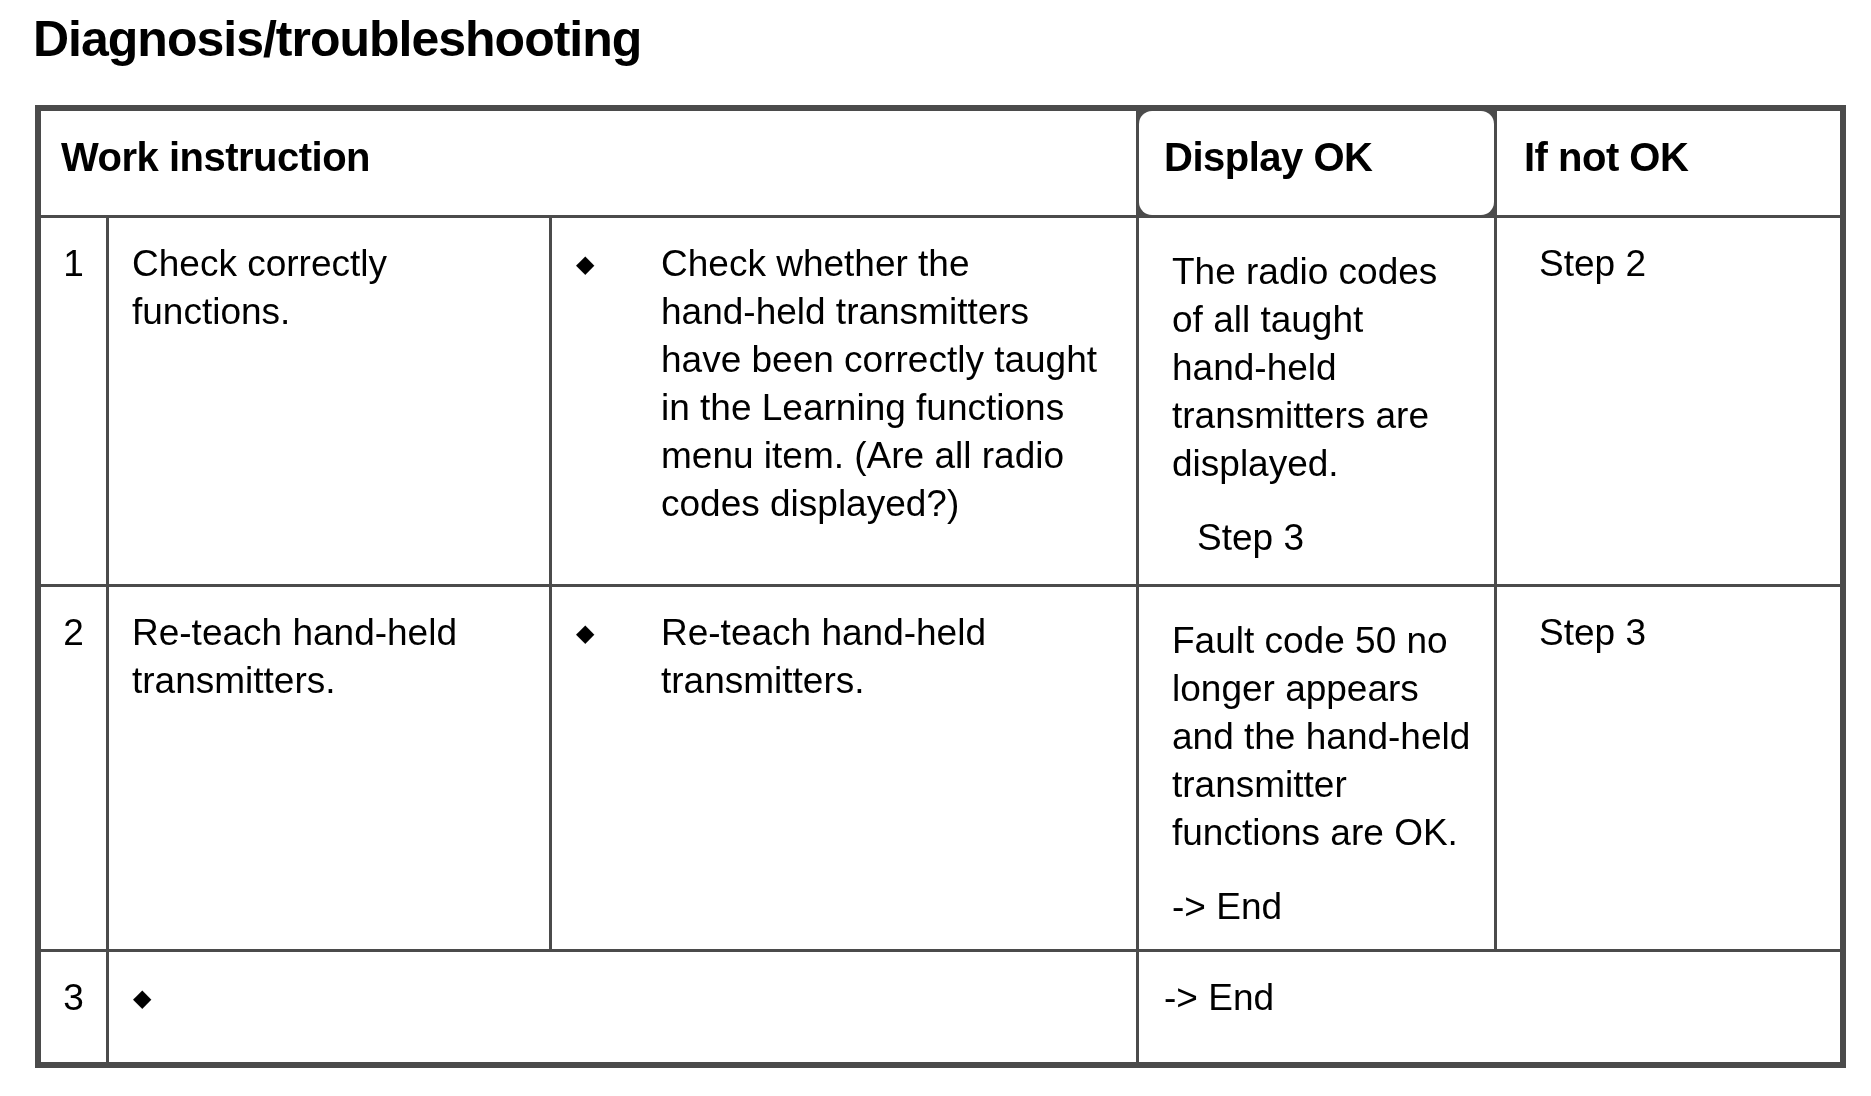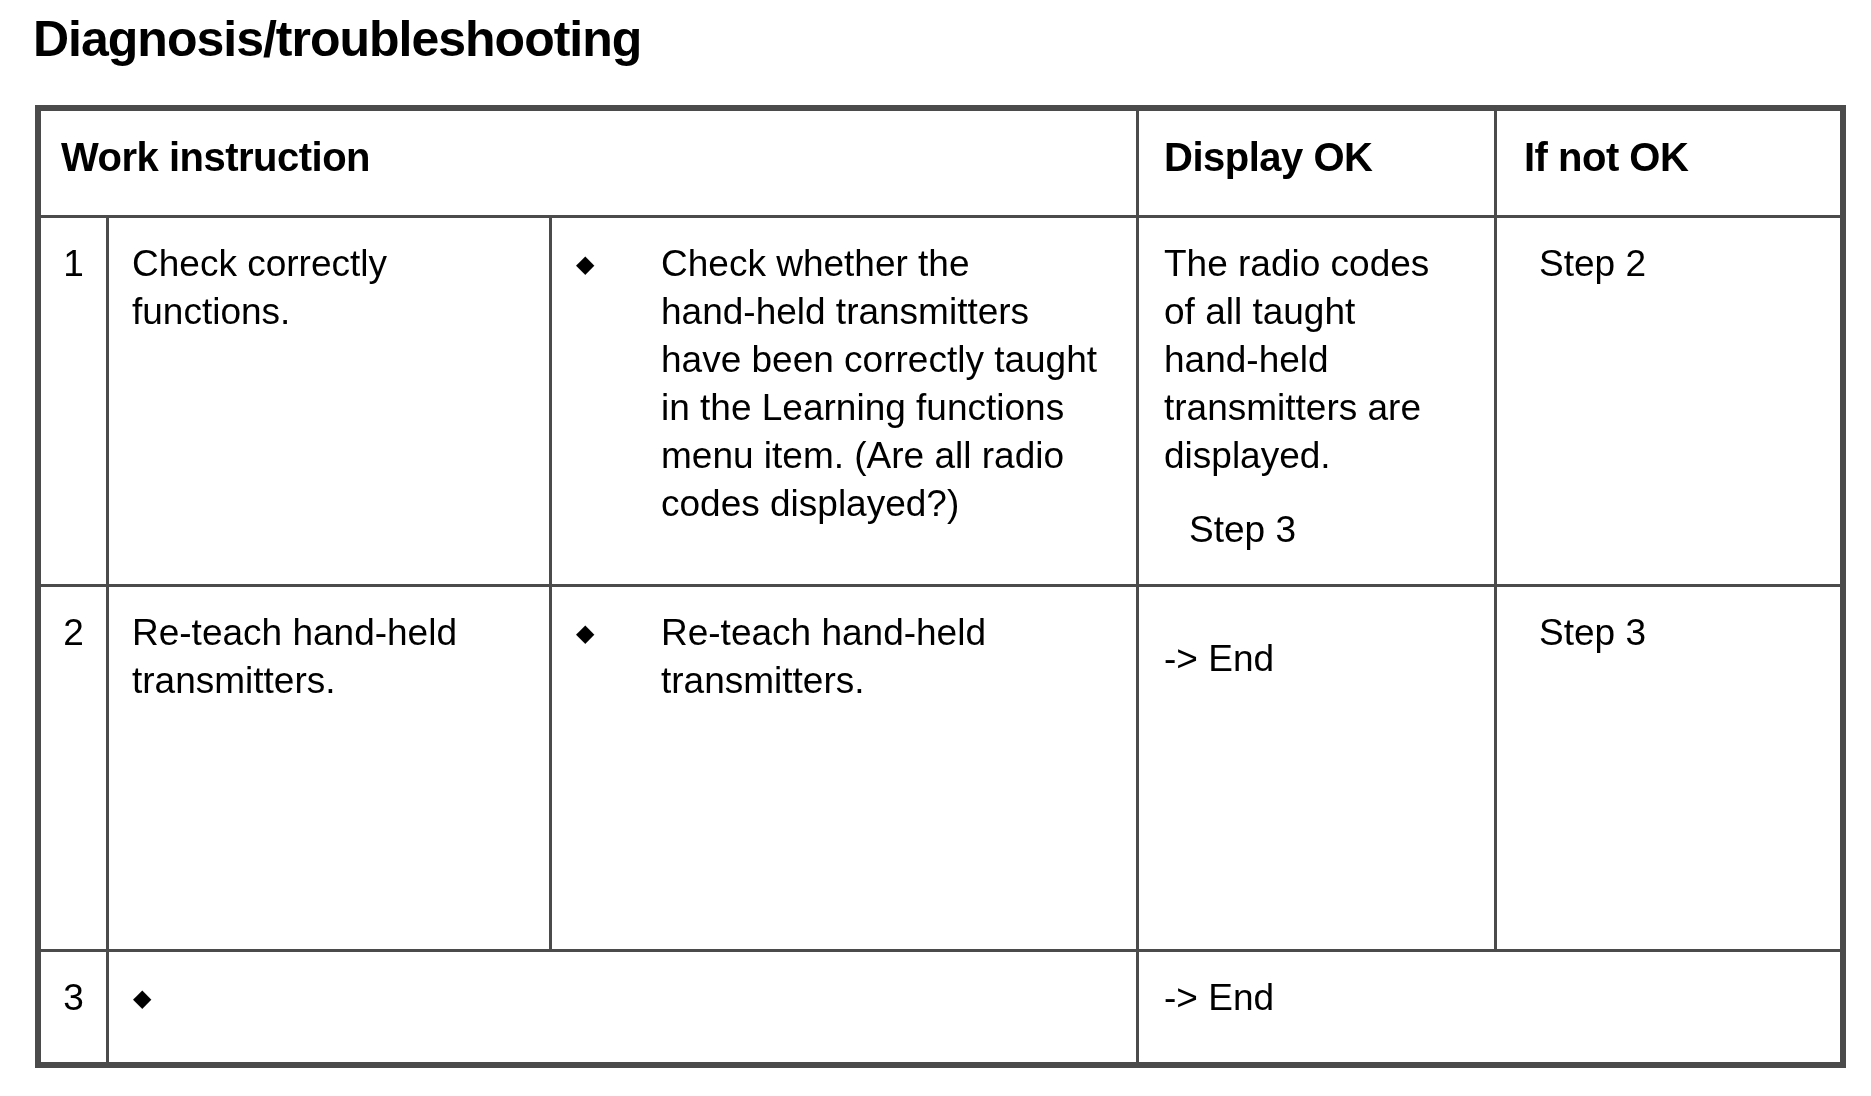--- a/index.html
+++ b/index.html
@@ -24,33 +24,33 @@
     gap:3px;
   }
   .cell{
     background:#ffffff;box-sizing:border-box;
     font-size:37px;line-height:48px;overflow:hidden;
   }
   .hdr{
     font-weight:bold;font-size:40px;letter-spacing:-0.5px;
     padding:22px 8px 0 20px;white-space:nowrap;
   }
-  .hdr.c-dok{padding-left:25px;}
+  .hdr.c-dok{padding-left:25px;border-radius:13px;}
   .hdr.c-inok{padding-left:27px;}
   .span-work{grid-column:1 / 4;}
   .num{text-align:center;padding-top:22px;}
   .instr{padding:22px 8px 0 23px;white-space:pre-line;}
   .detail{display:flex;padding-top:22px;align-items:flex-start;}
   .bullet{
     flex:0 0 109px;width:109px;box-sizing:border-box;padding-left:24px;
     font-size:24px;line-height:48px;
   }
   .detail-text{flex:1;white-space:pre-line;padding-right:4px;}
   .dok{padding:22px 12px 0 25px;}
-  .dok p{margin:0;white-space:pre-line;}
+  .dok p{margin:8px;white-space:pre-line;}
   .dok p.next{margin-top:26px;}
   .dok p.next.indent{padding-left:25px;}
   .inok{padding:22px 16px 0 42px;white-space:pre-line;}
   .merge-instr{grid-column:2 / 4;}
   .merge-result{grid-column:4 / 6;}
   .result{padding:22px 8px 0 25px;white-space:pre-line;}
 </style>
 </head>
 <body>
 
@@ -88,20 +88,25 @@
 
     <div class="cell num">2</div>
     <div class="cell instr">Re-teach hand-held
 transmitters.</div>
     <div class="cell detail">
       <span class="bullet">◆</span>
       <div class="detail-text">Re-teach hand-held
 transmitters.</div>
     </div>
     <div class="cell dok">
+      <p>Fault code 50 no
+longer appears
+and the hand-held
+transmitter
+functions are OK.</p>
       <p class="next">-&gt; End</p>
     </div>
     <div class="cell inok">Step 3</div>
 
     <div class="cell num">3</div>
     <div class="cell detail merge-instr">
       <span class="bullet">◆</span>
     </div>
     <div class="cell result merge-result">-&gt; End</div>
 

